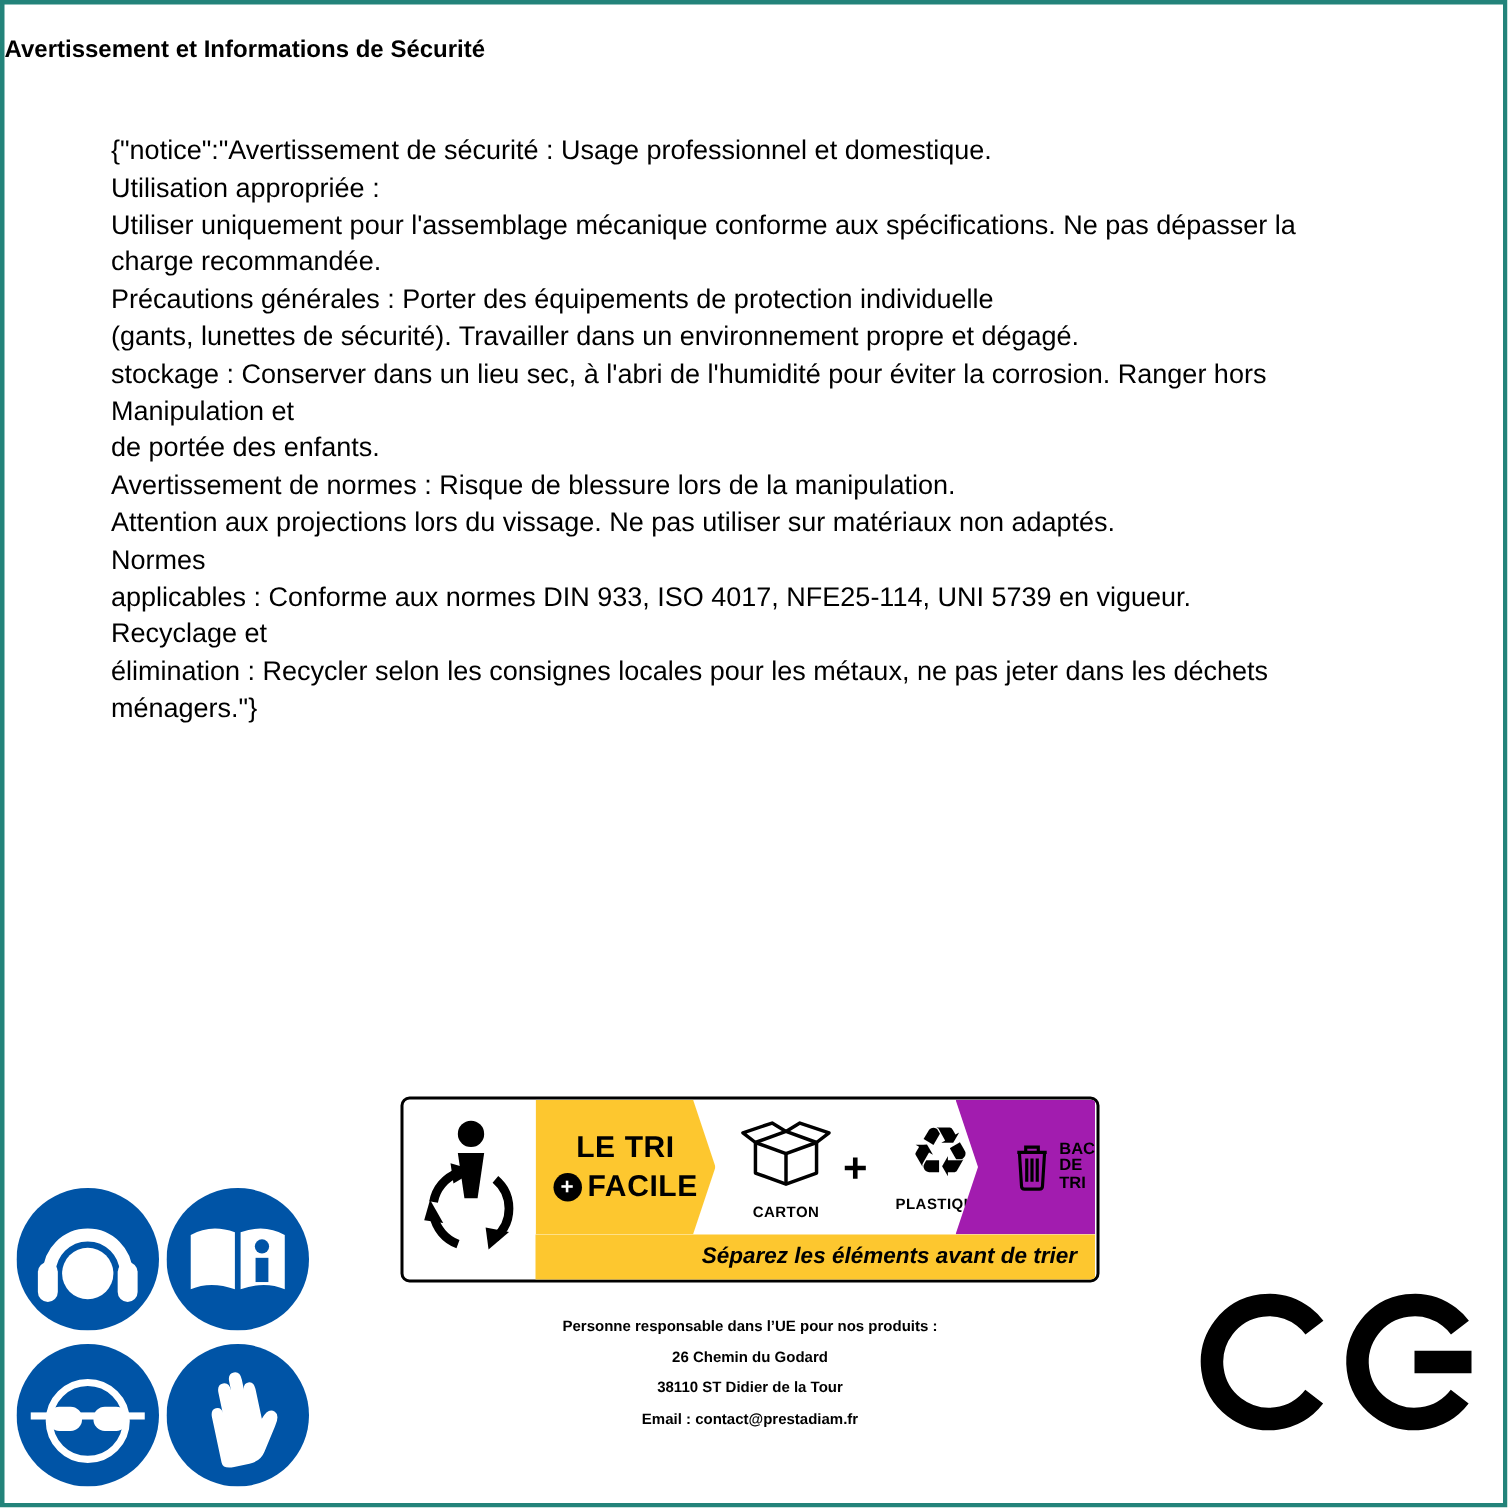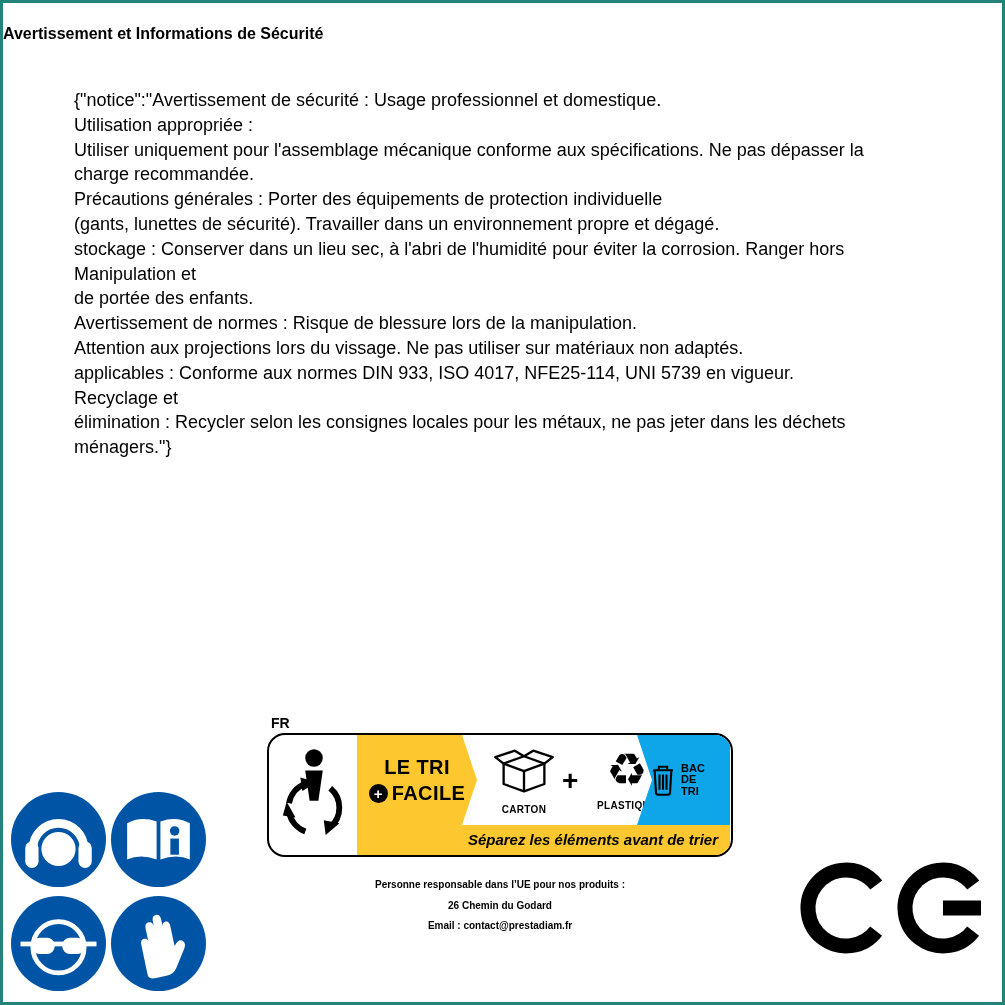--- a/index.html
+++ b/index.html
@@ -16,42 +16,42 @@
   
   .picto-grid { position:absolute; left:8px; top:789px; width:204px; height:200px; }
   .picto { position:absolute; width:95px; height:95px; }
   .picto svg { width:100%; height:100%; display:block; }
   .p1 { left:0; top:0; } .p2 { left:100px; top:0; }
   .p3 { left:0; top:104px; } .p4 { left:100px; top:104px; }
 
   
   .sort-wrap { position:absolute; left:264px; top:712px; width:466px; }
   .fr-code { font-size:14px; font-weight:bold; margin-left:4px; }
-  .sortlabel { position:relative; margin-top:2px; width:466px; height:124px;
-               border:2.5px solid #000; border-radius:18px; background:#fff; overflow:hidden; }
+  .sortlabel { position:relative; margin-top:16px; width:466px; height:124px;
+               border:2.5px solid #000; border-radius:6px; background:#fff; overflow:hidden; }
   .triman { position:absolute; left:6px; top:6px; width:78px; height:106px; }
   .triman svg { width:100%; height:100%; }
   .tri-block { position:absolute; left:88px; top:0; width:120px; height:90px;
                background:#fdc72f; display:flex; flex-direction:column;
                align-items:center; justify-content:center; gap:3px;
                clip-path:polygon(0 0, calc(100% - 15px) 0, 100% 50%, calc(100% - 15px) 100%, 0 100%);
                font-weight:bold; font-size:20px; letter-spacing:.4px; }
   .tri-line2 { display:flex; align-items:center; gap:4px; }
   .plus-disc { display:inline-block; width:19px; height:19px; border-radius:50%;
                background:#000; color:#fff; font-size:15px; line-height:19px;
                text-align:center; font-weight:bold; }
   .carton-group { position:absolute; left:213px; top:12px; width:84px; text-align:center; }
   .carton-group svg { width:68px; height:50px; }
   .mat-label { font-size:10px; font-weight:bold; letter-spacing:.3px; margin-top:3px; }
   .mid-plus { position:absolute; left:293px; top:30px; font-size:28px; font-weight:bold; }
   .plastic-group { position:absolute; left:315px; top:8px; width:86px; text-align:center; }
   .recycle-glyph { font-family:"DejaVu Sans", sans-serif; font-size:46px; line-height:54px; }
-  .bac-block { position:absolute; left:368px; top:0; width:93px; height:90px; background:#0ea5e9;
+  .bac-block { position:absolute; left:368px; top:0; width:93px; height:90px; background:#a21caf;
                clip-path:polygon(0 0, 100% 0, 100% 100%, 0 100%, 15px 50%);
-               display:flex; align-items:center; justify-content:flex-start; gap:4px; padding-left:12px; }
+               display:flex; align-items:center; justify-content:flex-end; gap:4px; padding-left:12px; }
   .bac-block svg { width:28px; height:44px; }
   .bac-text { font-size:11px; font-weight:bold; line-height:11.5px; }
   .band { position:absolute; left:88px; top:90px; width:373px; height:44px; background:#fdc72f;
           font-size:15px; font-style:italic; font-weight:bold; line-height:29px;
           text-align:right; padding-right:12px; }
 
   
   .responsible { position:absolute; left:264px; top:872px; width:466px; text-align:center;
                  font-size:10px; font-weight:bold; line-height:20.7px; }
 
@@ -71,20 +71,21 @@
       <div class="notice-line">Utilisation appropriée :</div>
       <div class="notice-line">Utiliser uniquement pour l'assemblage mécanique conforme aux spécifications. Ne pas dépasser la</div>
       <div class="notice-line">charge recommandée.</div>
       <div class="notice-line">Précautions générales : Porter des équipements de protection individuelle</div>
       <div class="notice-line">(gants, lunettes de sécurité). Travailler dans un environnement propre et dégagé.</div>
       <div class="notice-line">stockage : Conserver dans un lieu sec, à l'abri de l'humidité pour éviter la corrosion. Ranger hors</div>
       <div class="notice-line">Manipulation et</div>
       <div class="notice-line">de portée des enfants.</div>
       <div class="notice-line">Avertissement de normes : Risque de blessure lors de la manipulation.</div>
       <div class="notice-line">Attention aux projections lors du vissage. Ne pas utiliser sur matériaux non adaptés.</div>
+      <div class="notice-line">Normes</div>
       <div class="notice-line">applicables : Conforme aux normes DIN 933, ISO 4017, NFE25-114, UNI 5739 en vigueur.</div>
       <div class="notice-line">Recyclage et</div>
       <div class="notice-line">élimination : Recycler selon les consignes locales pour les métaux, ne pas jeter dans les déchets</div>
       <div class="notice-line">ménagers."}</div>
     </div>
 
   <div class="picto-grid">
     <div class="picto p1">
       <svg viewBox="0 0 100 100">
         <circle cx="50" cy="50" r="50" fill="#0054a6"></circle>
@@ -116,21 +117,20 @@
     </div>
     <div class="picto p4">
       <svg viewBox="0 0 100 100">
         <circle cx="50" cy="50" r="50" fill="#0054a6"></circle>
         <path fill="#fff" transform="rotate(-12 50 50)" d="M32 80 L32 48 Q32 42 36 42 Q40 42 40 46 L40 32 Q40 26 44.5 26 Q49 26 49 32 L49 26 Q49 20 53.5 20 Q58 20 58 26 L58 34 Q58 29 62 29 Q66 29 66 35 L66 56 Q72 49 76 53 Q79 56 74 63 L63 79 Q59 85 51 85 L40 85 Q32 85 32 80 Z"></path>
       </svg>
     </div>
   </div>
 
   <div class="sort-wrap">
-    <div class="fr-code">FR</div>
     <div class="sortlabel">
 
       <div class="triman">
         <svg viewBox="0 0 80 100">
           <circle cx="40" cy="13" r="9" fill="#000"></circle>
           <path d="M31 26 L49 26 L44.5 57 L35.5 57 Z" fill="#000"></path>
           <g fill="none" stroke="#000" stroke-width="6">
             <path d="M56.7 44.1 A26 26 0 0 1 56.7 83.9"></path>
             <path d="M31.1 88.4 A26 26 0 0 1 14.4 68.5"></path>
             <path d="M14.4 59.5 A26 26 0 0 1 31.1 39.6"></path>
@@ -187,20 +187,21 @@
         </div>
       </div>
 
       <div class="band">Séparez les éléments avant de trier</div>
     </div>
   </div>
 
   <div class="responsible">
     <div>Personne responsable dans l’UE pour nos produits :</div>
     <div>26 Chemin du Godard</div>
+    <div>38110 ST Didier de la Tour</div>
     <div>Email : contact@prestadiam.fr</div>
   </div>
 
   <div class="ce-mark">
     <svg viewBox="0 0 200 110">
       <g fill="none" stroke="#000" stroke-width="15">
         <circle cx="48" cy="55" r="38" stroke-dasharray="189 50" transform="rotate(37.5 48 55)"></circle>
         <circle cx="145" cy="55" r="38" stroke-dasharray="189 50" transform="rotate(37.5 145 55)"></circle>
         <line x1="145" y1="55" x2="183" y2="55"></line>
       </g>

